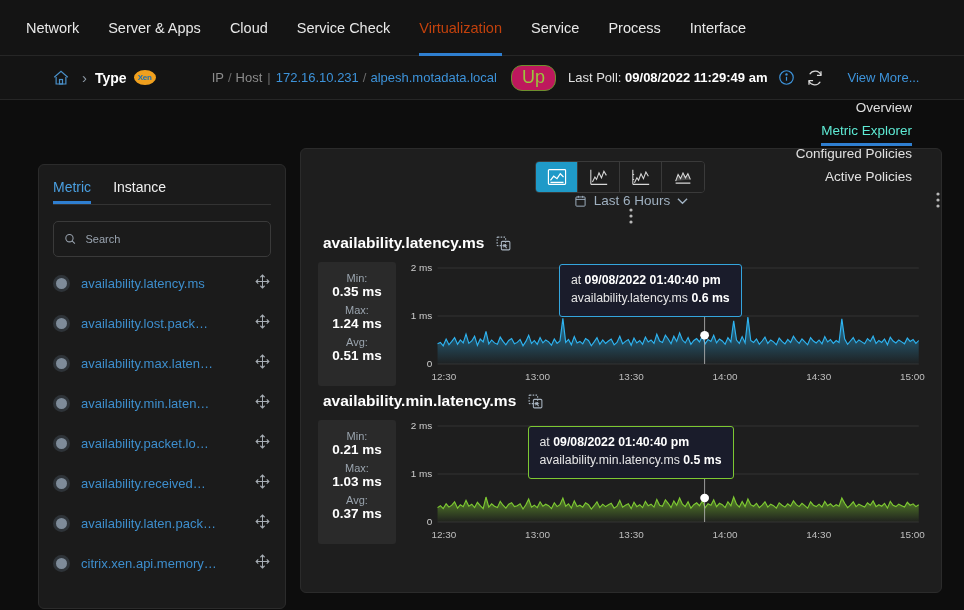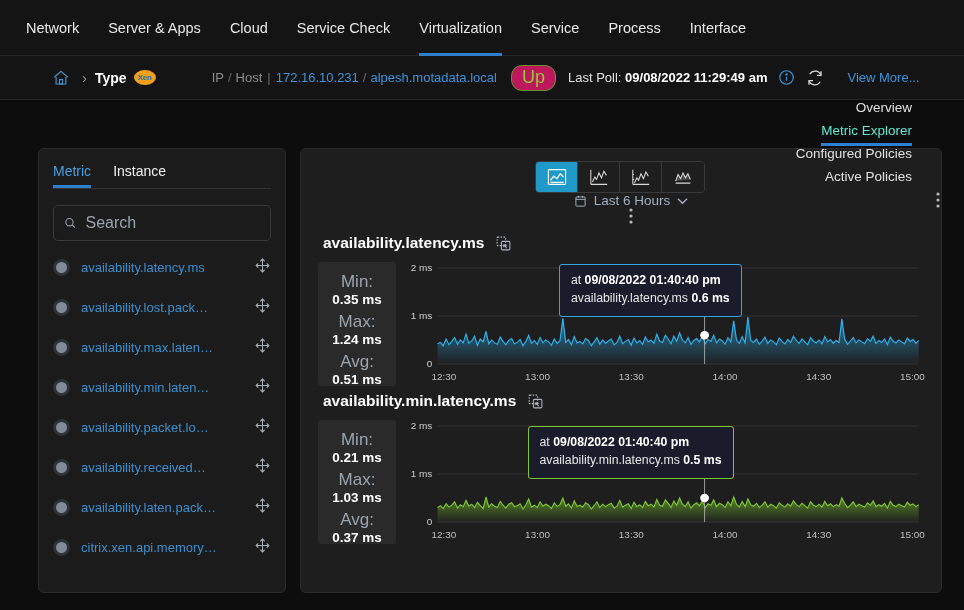--- a/index.html
+++ b/index.html
@@ -18,21 +18,21 @@
     padding: 0 0 0 26px;
     border-bottom: 1px solid #262626;
     position: relative;
   }
   .topnav-item {
     color: #e8e8e8; font-size: 14.5px;
     margin-right: 29px; cursor: pointer;
     height: 56px; display: flex; align-items: center;
     position: relative; white-space: nowrap;
   }
-  .topnav-item.active { color: #e5e5e5; }
+  .topnav-item.active { color: #c2410c; }
   .topnav-item.active::after {
     content: ""; position: absolute; left: 0; right: 0; bottom: 0;
     height: 3px; background: #2f7fd1;
   }
 
   
   .crumbbar {
     height: 44px; background: #141414;
     display: flex; align-items: center;
     padding: 0 22px 0 52px;
@@ -88,41 +88,42 @@
   
   .content { display: flex; padding: 8px 22px 0 38px; gap: 14px; height: 470px; }
 
   
   .sidebar {
     width: 248px; background: #1b1b1b;
     border: 1px solid #2b2b2b; border-radius: 6px;
     padding: 14px 0 2px 0; flex-shrink: 0;
     display: flex; flex-direction: column;
     height: 445px;
+    margin-top: 16px;
   }
   .side-tabs { display: flex; padding: 0 14px; position: relative; }
   .side-tab {
     font-size: 14px; color: #f0f0f0; padding-bottom: 9px;
     margin-right: 22px; cursor: pointer; position: relative;
   }
   .side-tab.active { color: #4a9fe0; }
   .side-tab.active::after {
     content:""; position:absolute; left:0; right:0; bottom:0;
     height: 3px; background: #2f7fd1;
   }
   .side-divider { height: 1px; background: #333; margin: 0 14px; }
   .searchwrap {
     margin: 16px 14px 0; height: 36px;
     border: 1px solid #3a3a3a; border-radius: 5px;
     display: flex; align-items: center; padding: 0 10px; gap: 9px;
     background: #1b1b1b;
   }
   .searchwrap input {
     background: transparent; border: none; outline: none;
-    color: #c8c8c8; font-size: 16px; width: 100%;
+    color: #c8c8c8; font-size: 11px; width: 100%;
     font-family: "Liberation Sans", sans-serif;
   }
   .searchwrap input::placeholder { color: #9aa4b0; }
   .metric-list { margin-top: 6px; overflow: hidden; flex: 1; }
   .metric-row {
     display: flex; align-items: center;
     padding: 9.5px 14px; gap: 11px; cursor: pointer;
   }
   .metric-dot {
     width: 17px; height: 17px; border-radius: 50%;
@@ -162,21 +163,21 @@
   .chart-title-row { display: flex; align-items: center; gap: 11px; padding-left: 8px; }
   .chart-title { color: #ffffff; font-size: 15.5px; font-weight: bold; }
   .copy-icon { cursor: pointer; display: block; }
 
   .chart-body { display: flex; margin-top: 10px; }
   .stats {
     width: 78px; background: #2a2a2a; border-radius: 3px;
     padding: 8px 6px 10px; text-align: center; flex-shrink: 0;
     margin-left: 3px; height: 124px;
   }
-  .stat-lbl { color: #9aa4ae; font-size: 17px; margin-top: 2px; }
+  .stat-lbl { color: #9aa4ae; font-size: 11px; margin-top: 2px; }
   .stat-val { color: #ffffff; font-size: 13.5px; font-weight: bold; margin-bottom: 5px; }
   .plotarea { flex: 1; position: relative; height: 124px; margin-left: 6px; }
 
   .tooltip {
     position: absolute; border-radius: 3px;
     background: #1a1c2b; padding: 7px 11px 8px;
     font-size: 12.3px; color: #e6e6e6; white-space: nowrap; z-index: 5;
     line-height: 1.45;
   }
   .tooltip b { color: #ffffff; font-weight: bold; }

